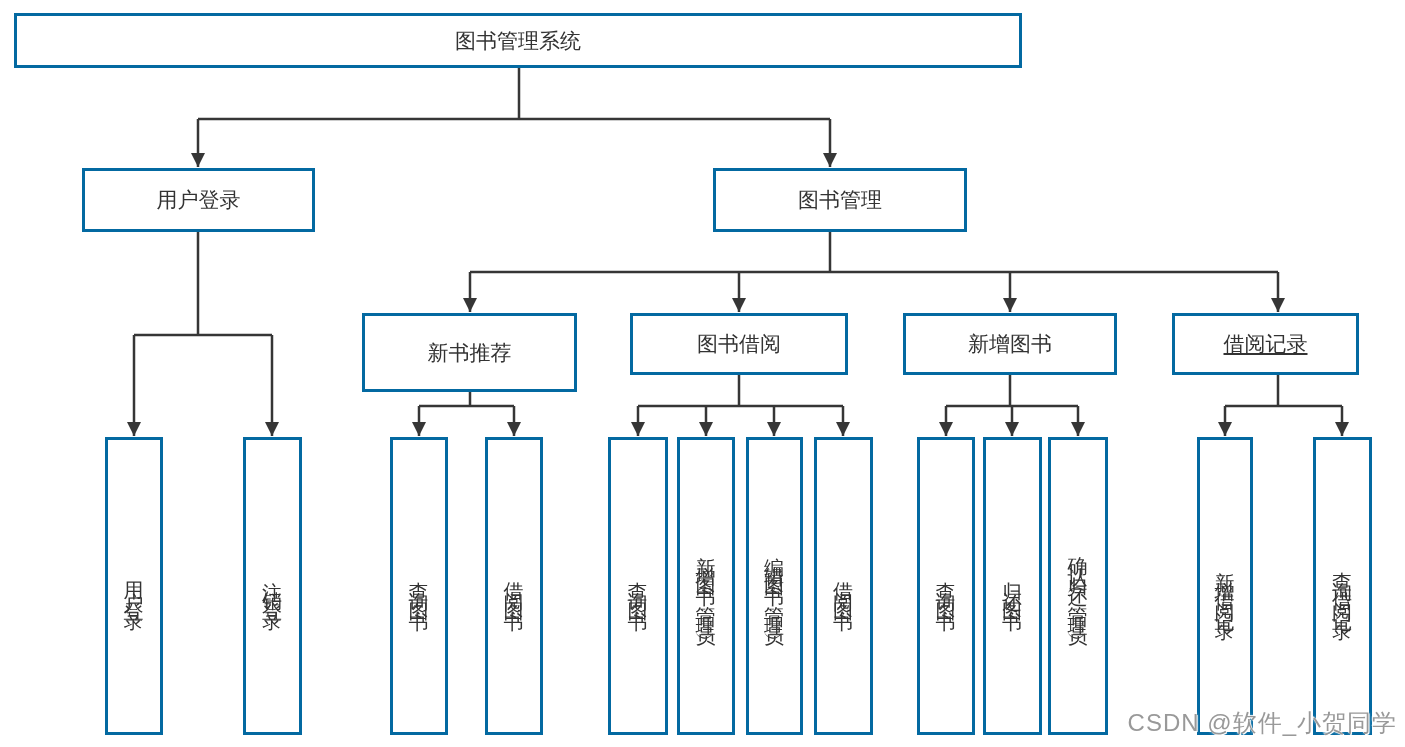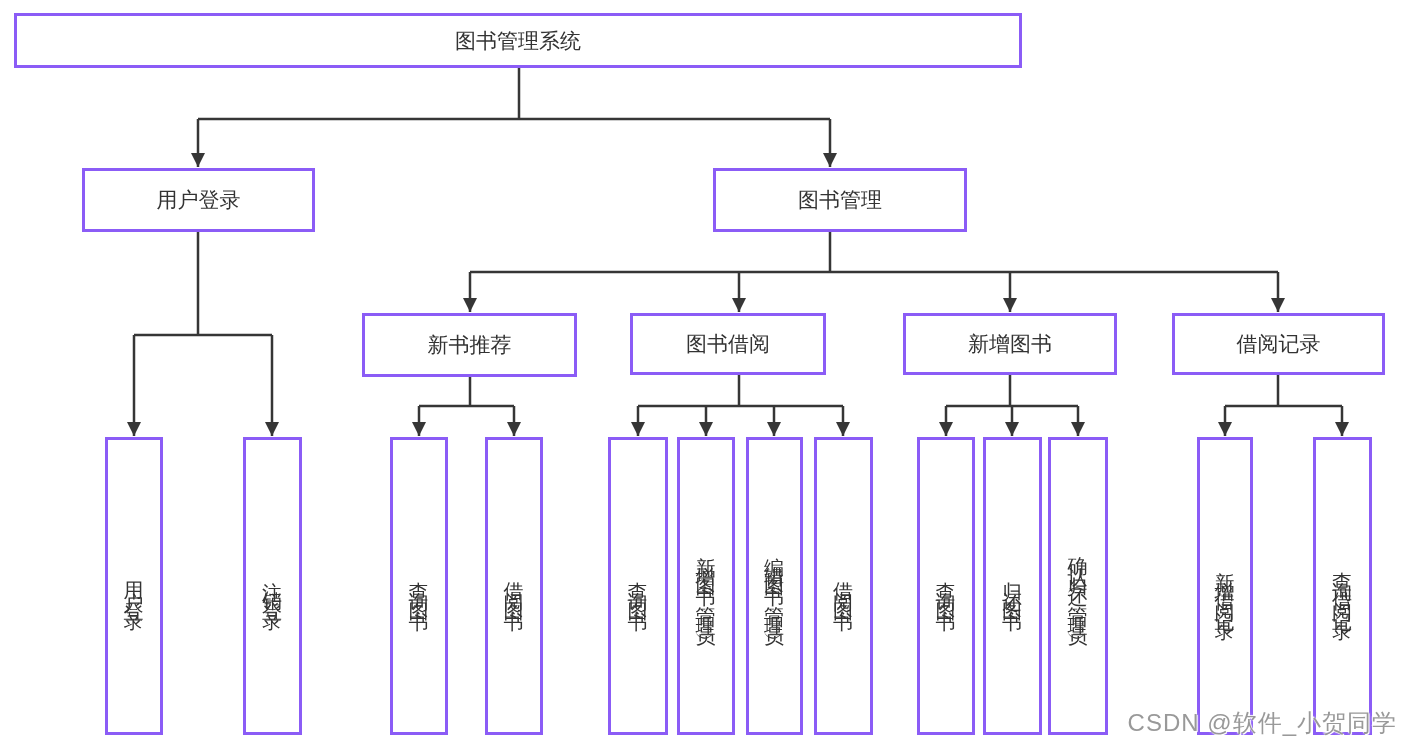--- a/index.html
+++ b/index.html
@@ -2,39 +2,39 @@
 <html><head>
 <meta charset="utf-8">
 <style>
   html, body { margin:0; padding:0; background:#ffffff; }
   .canvas {
     position:relative; width:1405px; height:747px; background:#ffffff;
     font-family:"Liberation Sans", sans-serif; color:#333333; overflow:hidden;
   }
   .wires { position:absolute; left:0; top:0; width:1405px; height:747px; }
   .box {
-    position:absolute; background:#ffffff; border:3px solid #8b5cf6;
+    position:absolute; background:#ffffff; border:3px solid #0369a1;
     box-sizing:border-box; display:flex; align-items:center; justify-content:center;
     font-size:21px; color:#333333; white-space:nowrap;
   }
   .leaf { font-size:20px; }
   .vtext {
     writing-mode:vertical-rl; text-orientation:mixed;
     letter-spacing:10px; line-height:1; font-size:20px; color:#333333;
   }
   
   #n-root { left:14px;  top:13px;  width:1008px; height:55px; }
   
   #n-l2-0 { left:82px;  top:168px; width:233px; height:64px; }
   #n-l2-1 { left:713px; top:168px; width:254px; height:64px; }
   
-  #n-l3-0 { left:362px;  top:313px; width:215px; height:64px; }
-  #n-l3-1 { left:630px;  top:313px; width:196px; height:62px;text-align:right; }
+  #n-l3-0 { left:362px;  top:313px; width:215px; height:79px; }
+  #n-l3-1 { left:630px;  top:313px; width:218px; height:62px;text-align:right; }
   #n-l3-2 { left:903px;  top:313px; width:214px; height:62px; }
-  #n-l3-3 { left:1172px; top:313px; width:213px; height:62px; }
+  #n-l3-3 { left:1172px; top:313px; width:187px; height:62px;text-decoration:underline; }
   
   .leaf { top:437px; height:298px; }
   #lf-0  { left:105px;  width:58px; }
   #lf-1  { left:243px;  width:59px; }
   #lf-2  { left:390px;  width:58px; }
   #lf-3  { left:485px;  width:58px; }
   #lf-4  { left:608px;  width:60px; }
   #lf-5  { left:677px;  width:58px; }
   #lf-6  { left:746px;  width:57px; }
   #lf-7  { left:814px;  width:59px; }

